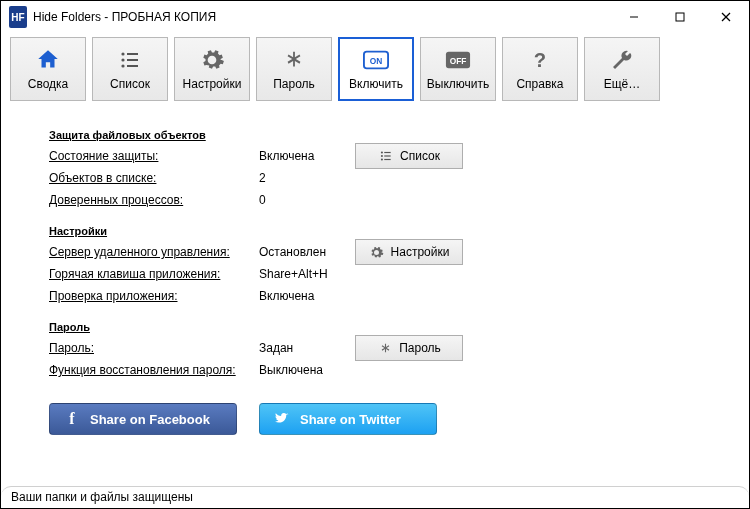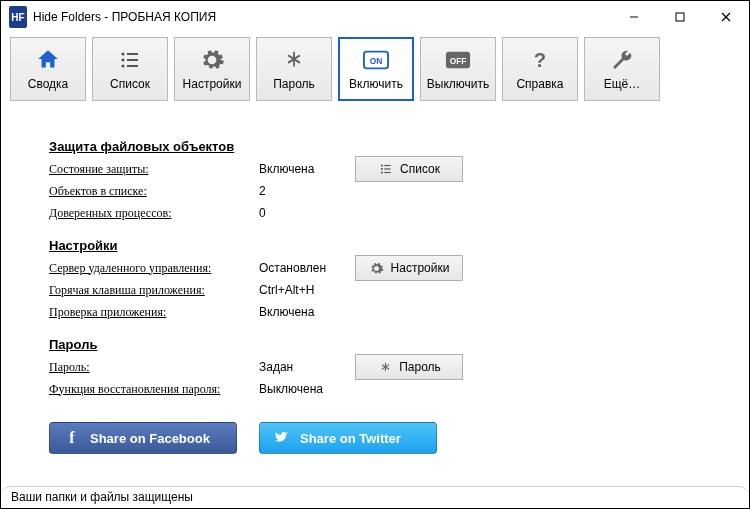--- a/index.html
+++ b/index.html
@@ -10,23 +10,23 @@
   .titlebar .title { font-size: 12px; color: #000; }
   .win-controls { margin-left: auto; display: flex; }
   .win-btn { width: 46px; height: 32px; display: flex; align-items: center; justify-content: center; background: transparent; border: none; font-family: inherit; }
   .win-btn svg { width: 10px; height: 10px; }
   .toolbar { display: flex; gap: 6px; padding: 4px 9px 6px 9px; background: #fff; }
   .tool-btn { width: 76px; height: 64px; border: 1px solid #b8b8b8; background: linear-gradient(#f5f5f5,#e8e8e8); display: flex; flex-direction: column; align-items: center; justify-content: center; gap: 4px; font-size: 12px; color: #000; cursor: pointer; }
   .tool-btn.selected { border: 2px solid #1a5fd6; background: #fff; }
   .tool-btn .ico { width: 26px; height: 26px; display: flex; align-items: center; justify-content: center; }
   .content { flex: 1; padding: 10px 26px 6px 48px; display: flex; gap: 20px; }
   .left-col { flex: 1; }
-  .section-title { font-weight: bold; font-size: 13px; text-decoration: underline; margin: 22px 0 4px 0; }
+  .section-title { font-weight: bold; font-size: 11px; text-decoration: underline; margin: 12px 0 4px 0; }
   .row { display: flex; align-items: center; height: 22px; }
-  .row .label { width: 210px; text-decoration: underline; color: #000; font-family: Liberation Serif, serif; }
+  .row .label { width: 210px; text-decoration: underline; color: #000; }
   .row .value { width: 90px; }
   .mini-btn { width: 108px; height: 26px; border: 1px solid #aeaeae; background: linear-gradient(#f5f5f5,#e6e6e6); display: inline-flex; align-items: center; justify-content: center; gap: 6px; font-size: 12px; cursor: pointer; margin-left: 6px; }
   .mini-btn .mico { width: 16px; height: 16px; display: inline-flex; align-items: center; justify-content: center; }
   .right-col { width: 230px; padding-top: 4px; }
   .trial-box { width: 224px; background: #f7a300; border: 1px solid #c47f00; padding: 14px 12px 16px 12px; }
   .trial-box .headline { color: #b40000; font-weight: bold; font-size: 15px; line-height: 1.45; }
   .trial-box .bodytext { color: #000; font-weight: bold; font-size: 12.5px; line-height: 1.9; margin-top: 10px; }
   .share-row { display: flex; gap: 22px; margin-top: 22px; }
   .share-btn { height: 32px; border-radius: 4px; color: #fff; font-weight: bold; font-size: 13px; display: inline-flex; align-items: center; padding: 0 14px; gap: 10px; border: 1px solid rgba(0,0,0,.25); cursor: pointer; }
   .fb { background: linear-gradient(#5a7bc0,#3b5998); width: 188px; }
@@ -177,21 +177,21 @@
           <span class="mico">
               <svg width="15" height="15" viewBox="0 0 24 24">
                 <path fill="#666" d="M12 8a4 4 0 100 8 4 4 0 000-8zm9 4l2 1-1 3-2-.5-1.5 1.5.5 2-3 1-1-2h-2l-1 2-3-1 .5-2L7 16.5 5 17l-1-3 2-1v-2l-2-1 1-3 2 .5L8.5 6 8 4l3-1 1 2h2l1-2 3 1-.5 2L19 7.5l2-.5 1 3-2 1v1z"></path>
               </svg>
             </span>
           <span>Настройки</span>
         </button>
       </div>
       <div class="row">
         <span class="label">Горячая клавиша приложения:</span>
-        <span class="value">Ctrl+Alt+H</span>
+        <span class="value">Share+Alt+H</span>
       </div>
       <div class="row">
         <span class="label">Проверка приложения:</span>
         <span class="value">Включена</span>
       </div>
 
       <div class="section-title" style="margin-top:14px">Пароль</div>
       <div class="row">
         <span class="label">Пароль:</span>
         <span class="value">Задан</span>

